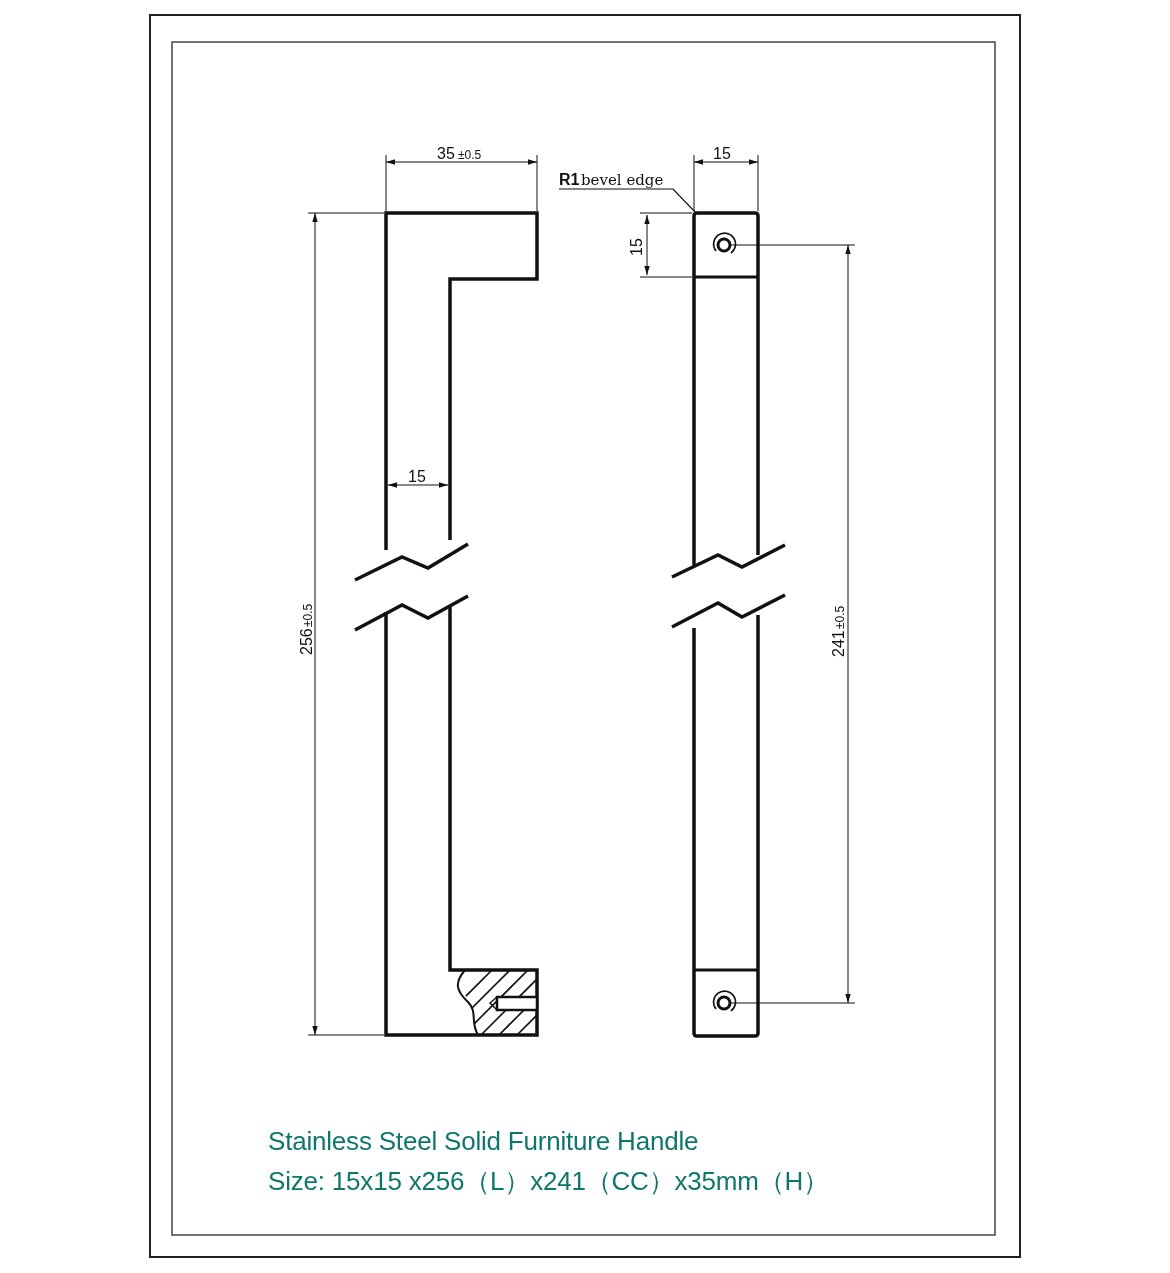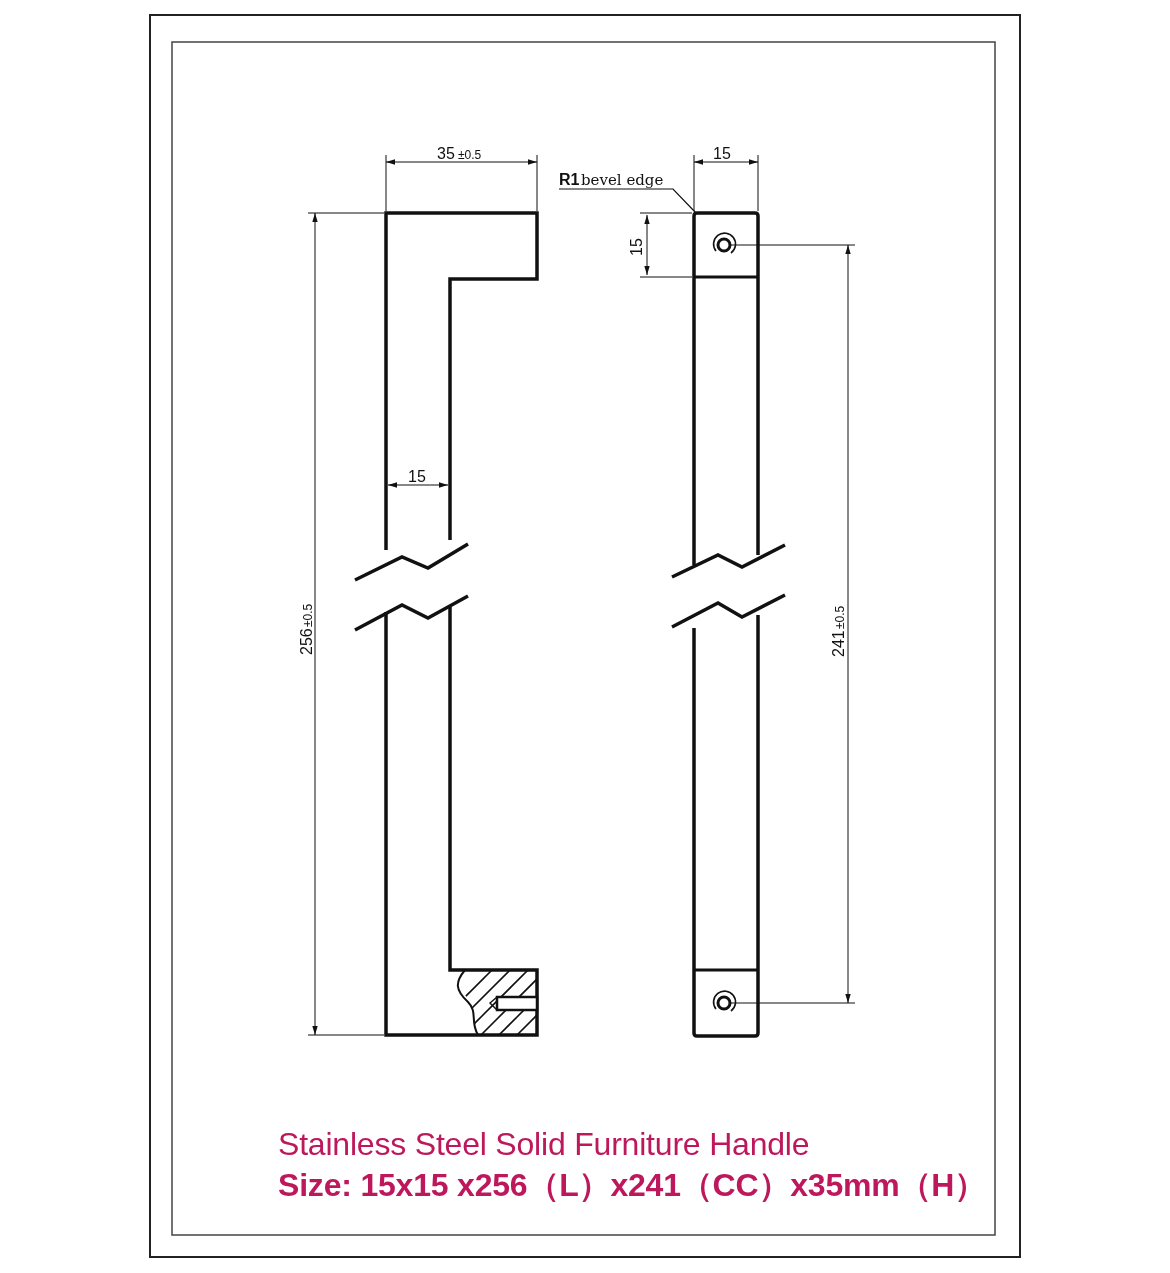--- a/index.html
+++ b/index.html
@@ -1,23 +1,23 @@
 <!DOCTYPE html>
 <html><head>
 <meta charset="utf-8">
 <style>
   html, body { margin:0; padding:0; background:#ffffff; }
   body { width:1170px; height:1273px; position:relative; overflow:hidden; }
   #drawing { position:absolute; left:0; top:0; }
   .dimtxt { font-family:"Liberation Sans", sans-serif; font-size:16px; fill:#111; }
   .dimsmall { font-family:"Liberation Sans", sans-serif; font-size:12px; fill:#111; }
   .mono { font-family:"DejaVu Serif", serif; font-size:15px; fill:#111; }
-  .caption { position:absolute; left:278px; font-family:"Liberation Sans", sans-serif; font-size:32px; color:#be185d; white-space:pre; letter-spacing:-0.2px; }
+  .caption { position:absolute; left:268px; font-family:"Liberation Sans", sans-serif; font-size:26px; color:#0f766e; white-space:pre; letter-spacing:-0.2px; }
   #cap1 { top:1126px; }
-  #cap2 { top:1164px;font-weight:bold; }
+  #cap2 { top:1164px; }
 </style>
 </head>
 <body>
 
 <svg id="drawing" width="1170" height="1273" viewBox="0 0 1170 1273" xmlns="http://www.w3.org/2000/svg">
   <defs>
     <marker id="arr" viewBox="0 0 10 10" refX="10" refY="5" markerWidth="9" markerHeight="9" orient="auto-start-reverse" markerUnits="userSpaceOnUse">
       <path d="M0,2 L10,5 L0,8 z" fill="#111"></path>
     </marker>
     <clipPath id="hatchClip">

